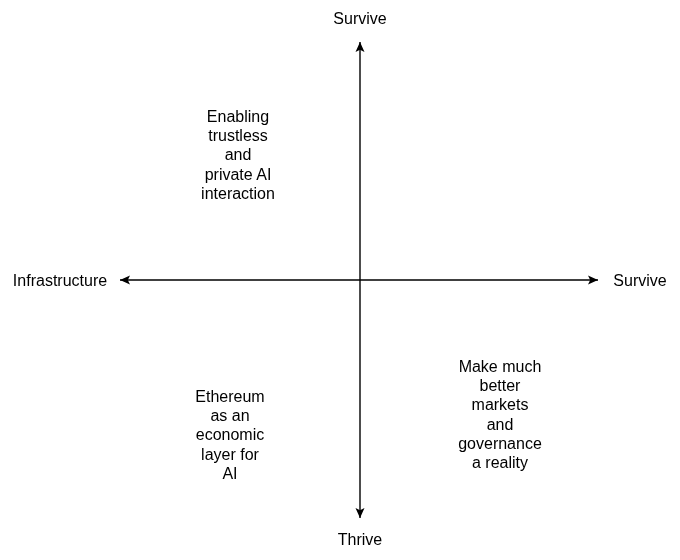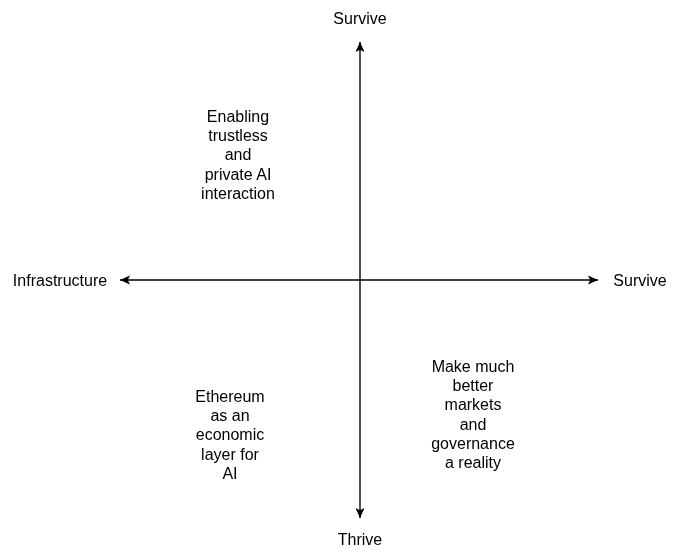--- a/index.html
+++ b/index.html
@@ -31,21 +31,21 @@
     text-align: center;
     white-space: pre-line;
   }
   .pos-survive        { left: 360px; top: 19px;  }
   .pos-thrive         { left: 360px; top: 540px; text-align: right; }
   .pos-infrastructure { left: 60px;  top: 281px; text-align: right; }
   .pos-impact         { left: 640px; top: 281px; }
   .pos-top-left       { left: 238px; top: 155px; }
   .pos-top-right      { left: 500px; top: 155px; }
   .pos-bottom-left    { left: 230px; top: 415px; margin-top: 20px; }
-  .pos-bottom-right   { left: 473px; top: 415px; }
+  .pos-bottom-right   { left: 500px; top: 415px; }
 </style>
 </head>
 <body>
 
 <div class="canvas">
 
   <svg class="axes-svg" viewBox="0 0 680 560" xmlns="http://www.w3.org/2000/svg">
     <defs>
       <marker id="arrowhead" viewBox="0 0 10 10" refX="10" refY="5" markerWidth="12" markerHeight="10" orient="auto" markerUnits="userSpaceOnUse" fill="#000000">
         <path d="M 0 0.5 L 10 5 L 0 9.5 L 2.2 5 Z"></path>

